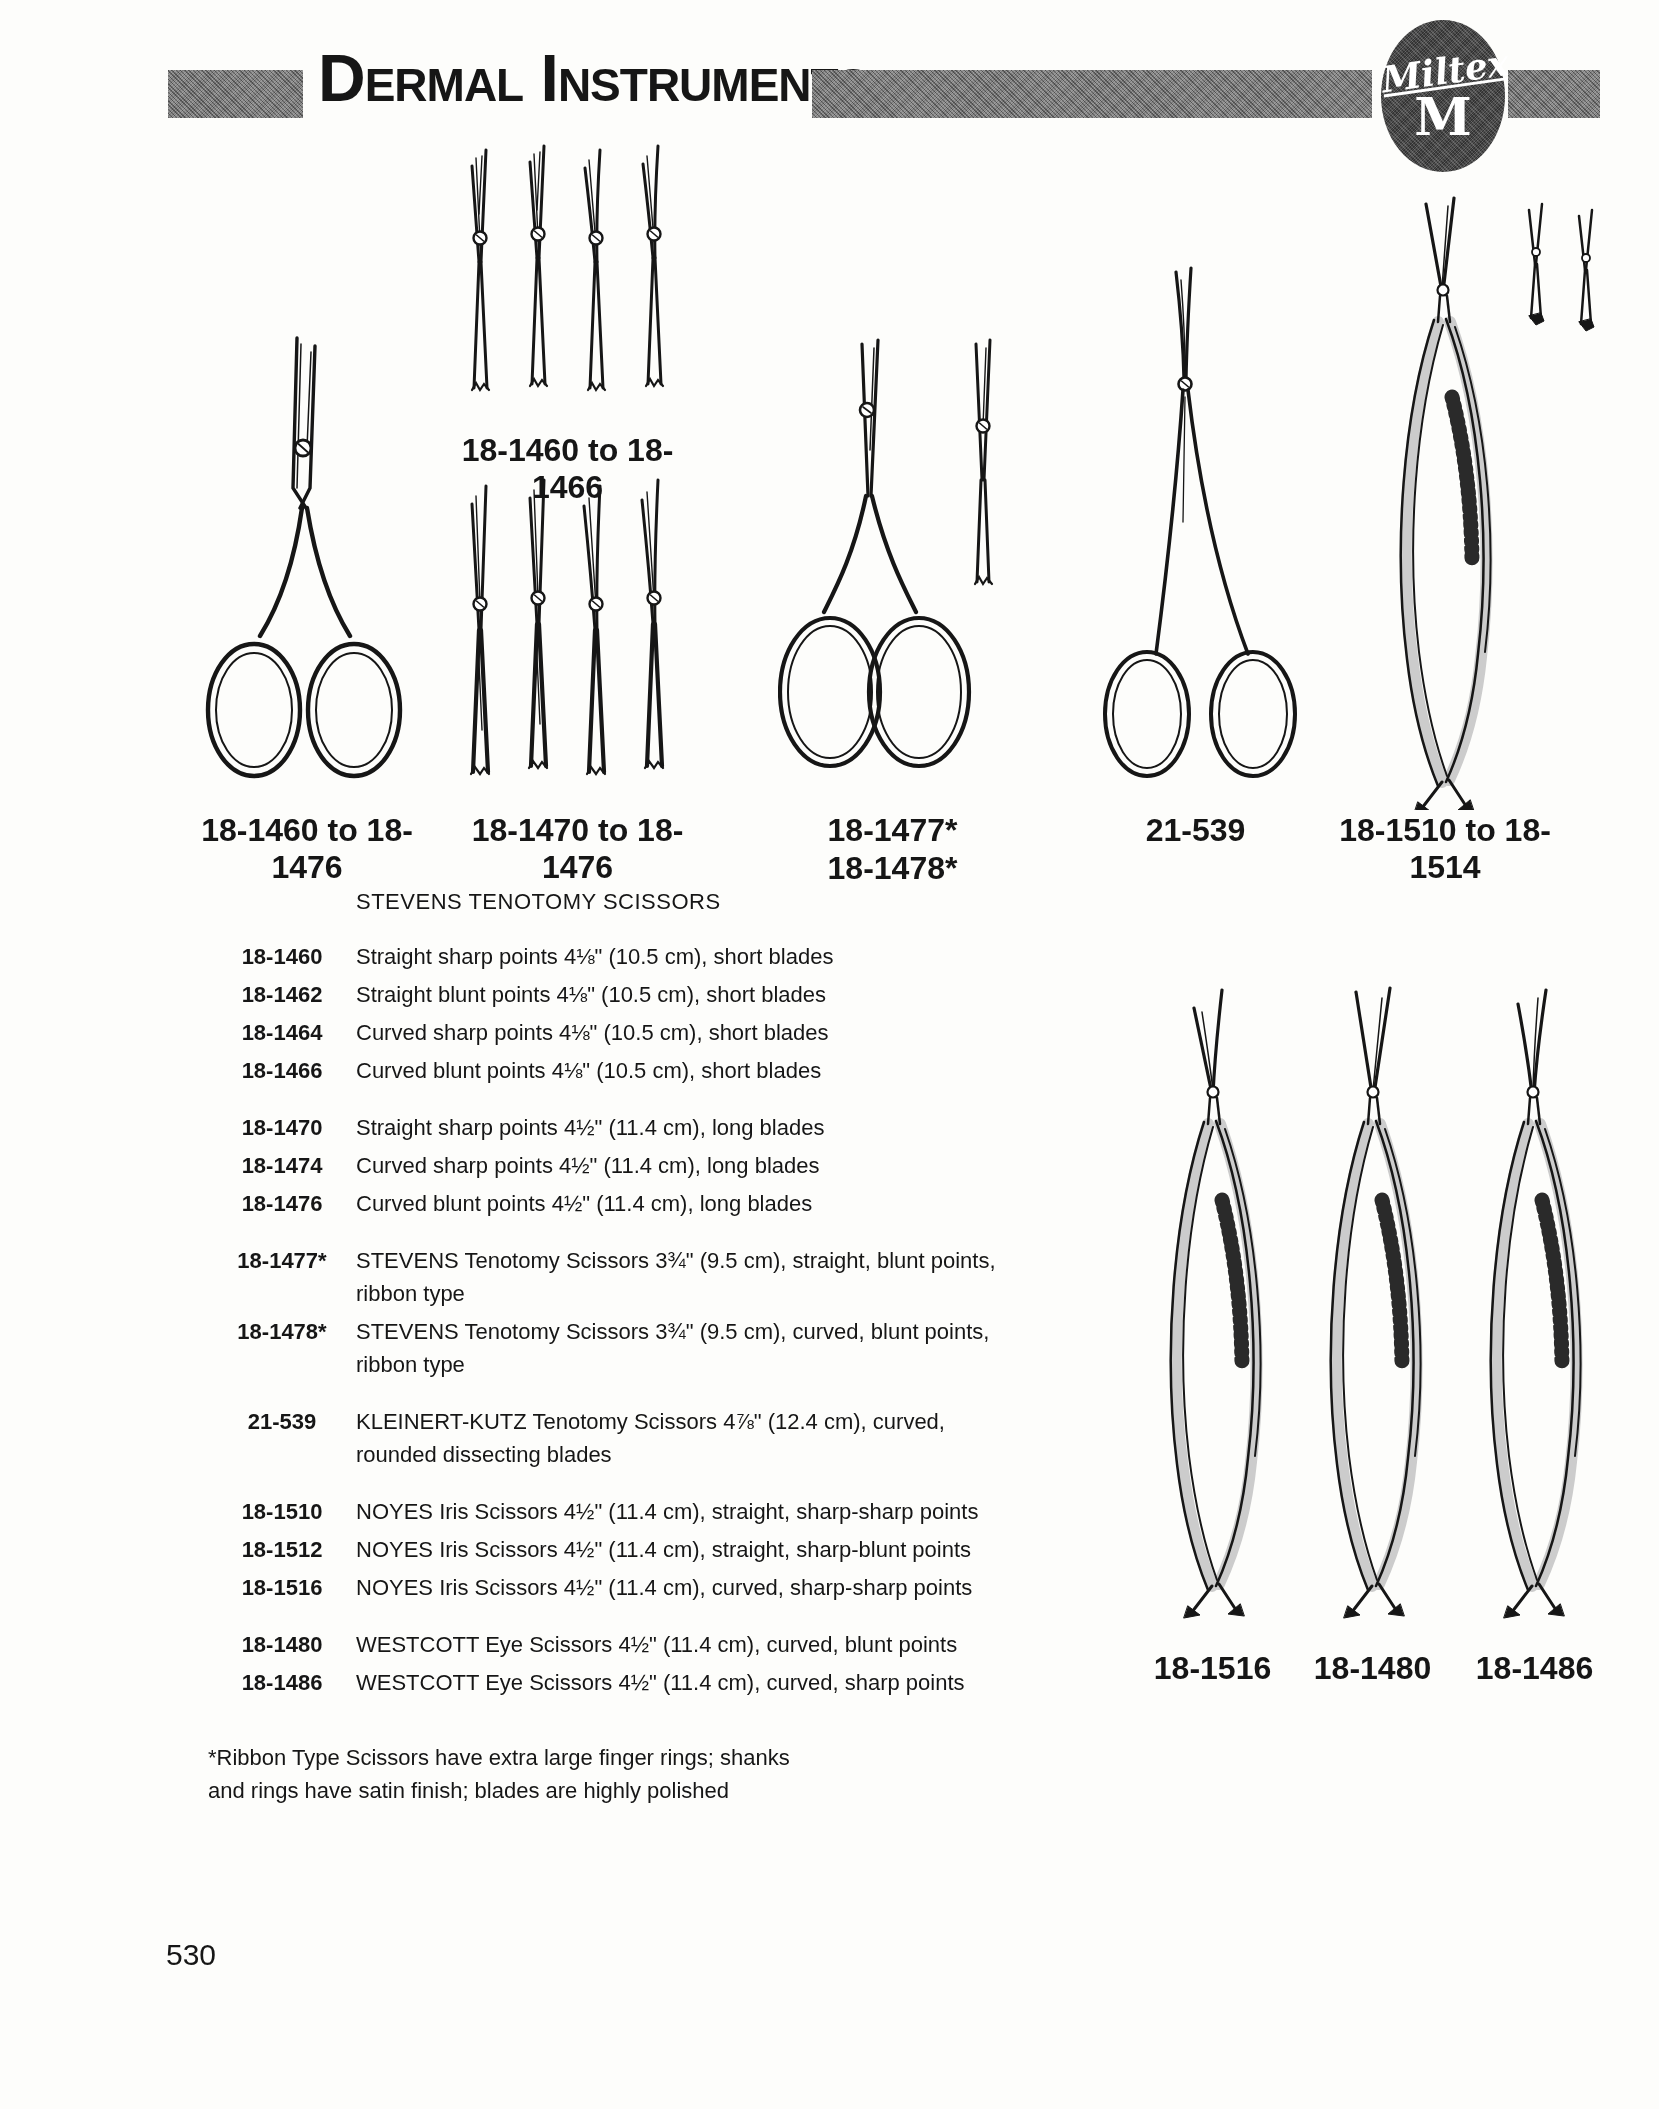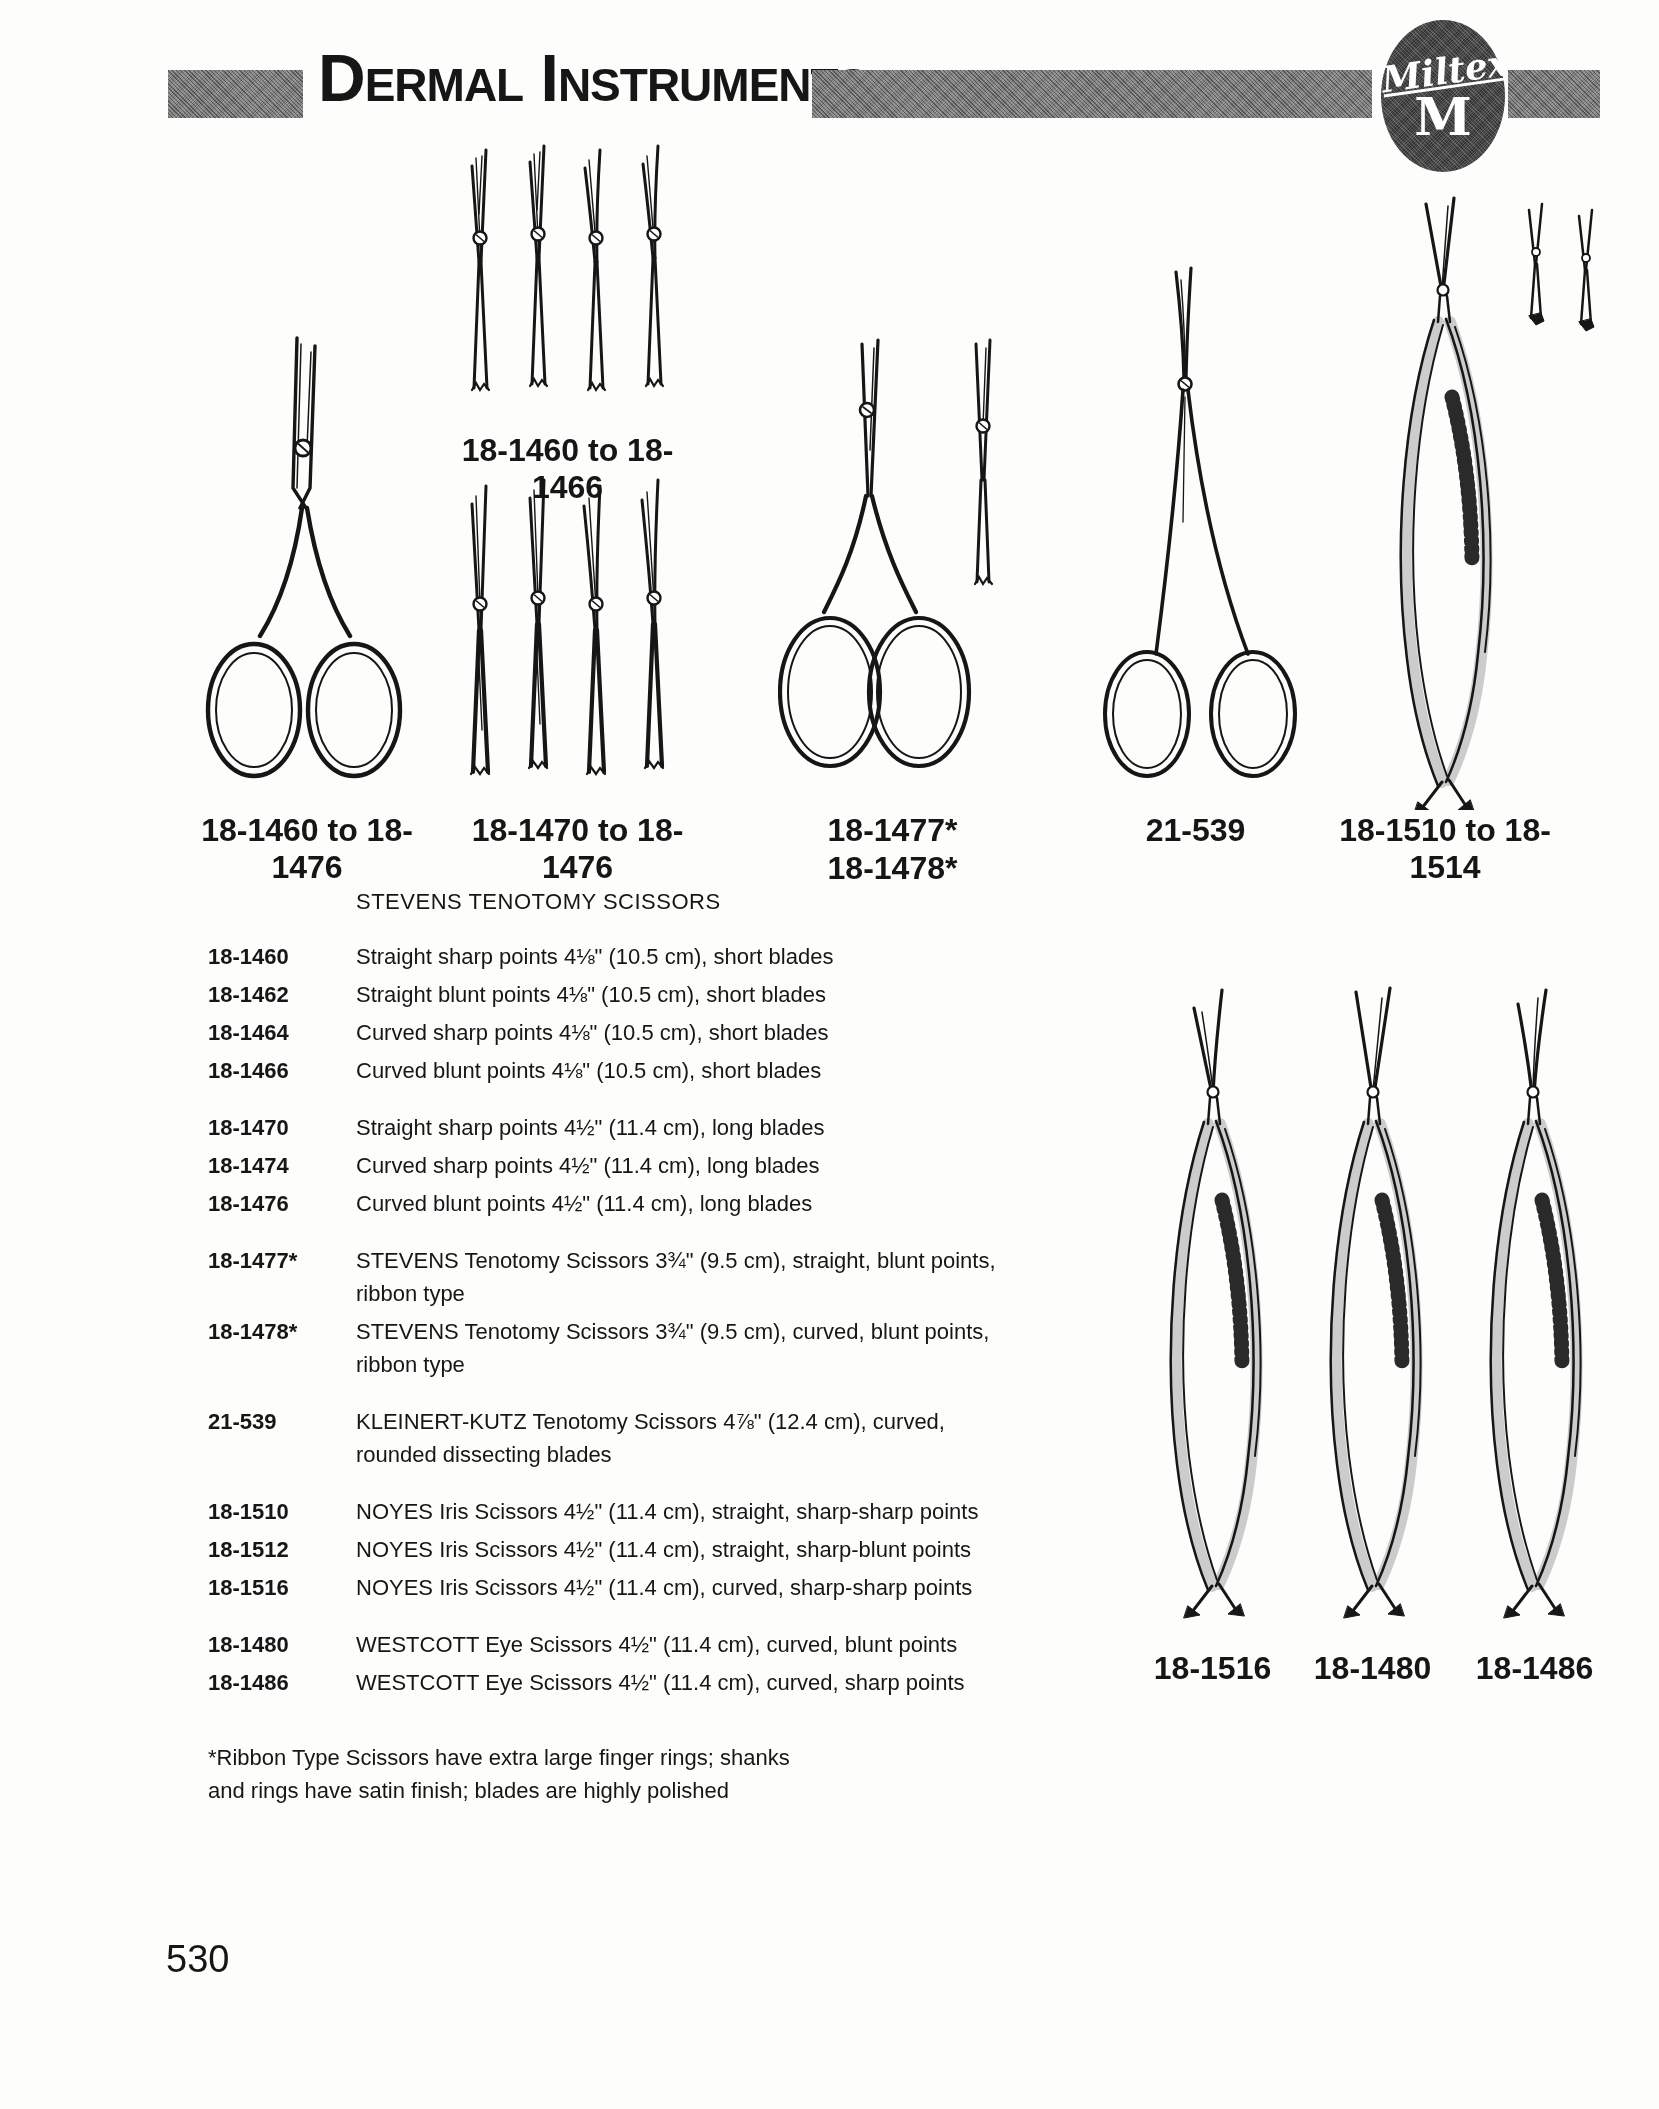--- a/index.html
+++ b/index.html
@@ -28,25 +28,25 @@
   
   .fig{position:absolute;}
   .fig svg{display:block;}
   .cap{position:absolute;font-weight:bold;font-size:32px;text-align:center;}
 
   
   .catalog{position:absolute;left:208px;top:885px;width:965px;font-size:22px;line-height:33px;}
   .cat-heading{margin-left:148px;margin-bottom:22px;letter-spacing:.5px;}
   .cat-group{margin-bottom:24px;}
   .cat-row{display:flex;margin-bottom:5px;}
-  .cat-code{width:148px;font-weight:bold;flex:none;}
+  .cat-code{width:148px;font-weight:bold;flex:none;text-align:center;}
   .cat-desc{white-space:pre-line;width:800px;}
   .cat-footnote{margin-top:42px;white-space:pre-line;}
 
-  .pagenum{position:absolute;left:166px;top:1938px;font-size:38px;}
+  .pagenum{position:absolute;left:166px;top:1938px;font-size:30px;}
 </style>
 </head>
 <body>
 
 <div class="page">
 
   <div class="hdr-bar" id="bar-left"></div>
   <div class="title">Dermal Instruments</div>
   <div class="hdr-bar" id="bar-mid"></div>
   <div class="logo">

